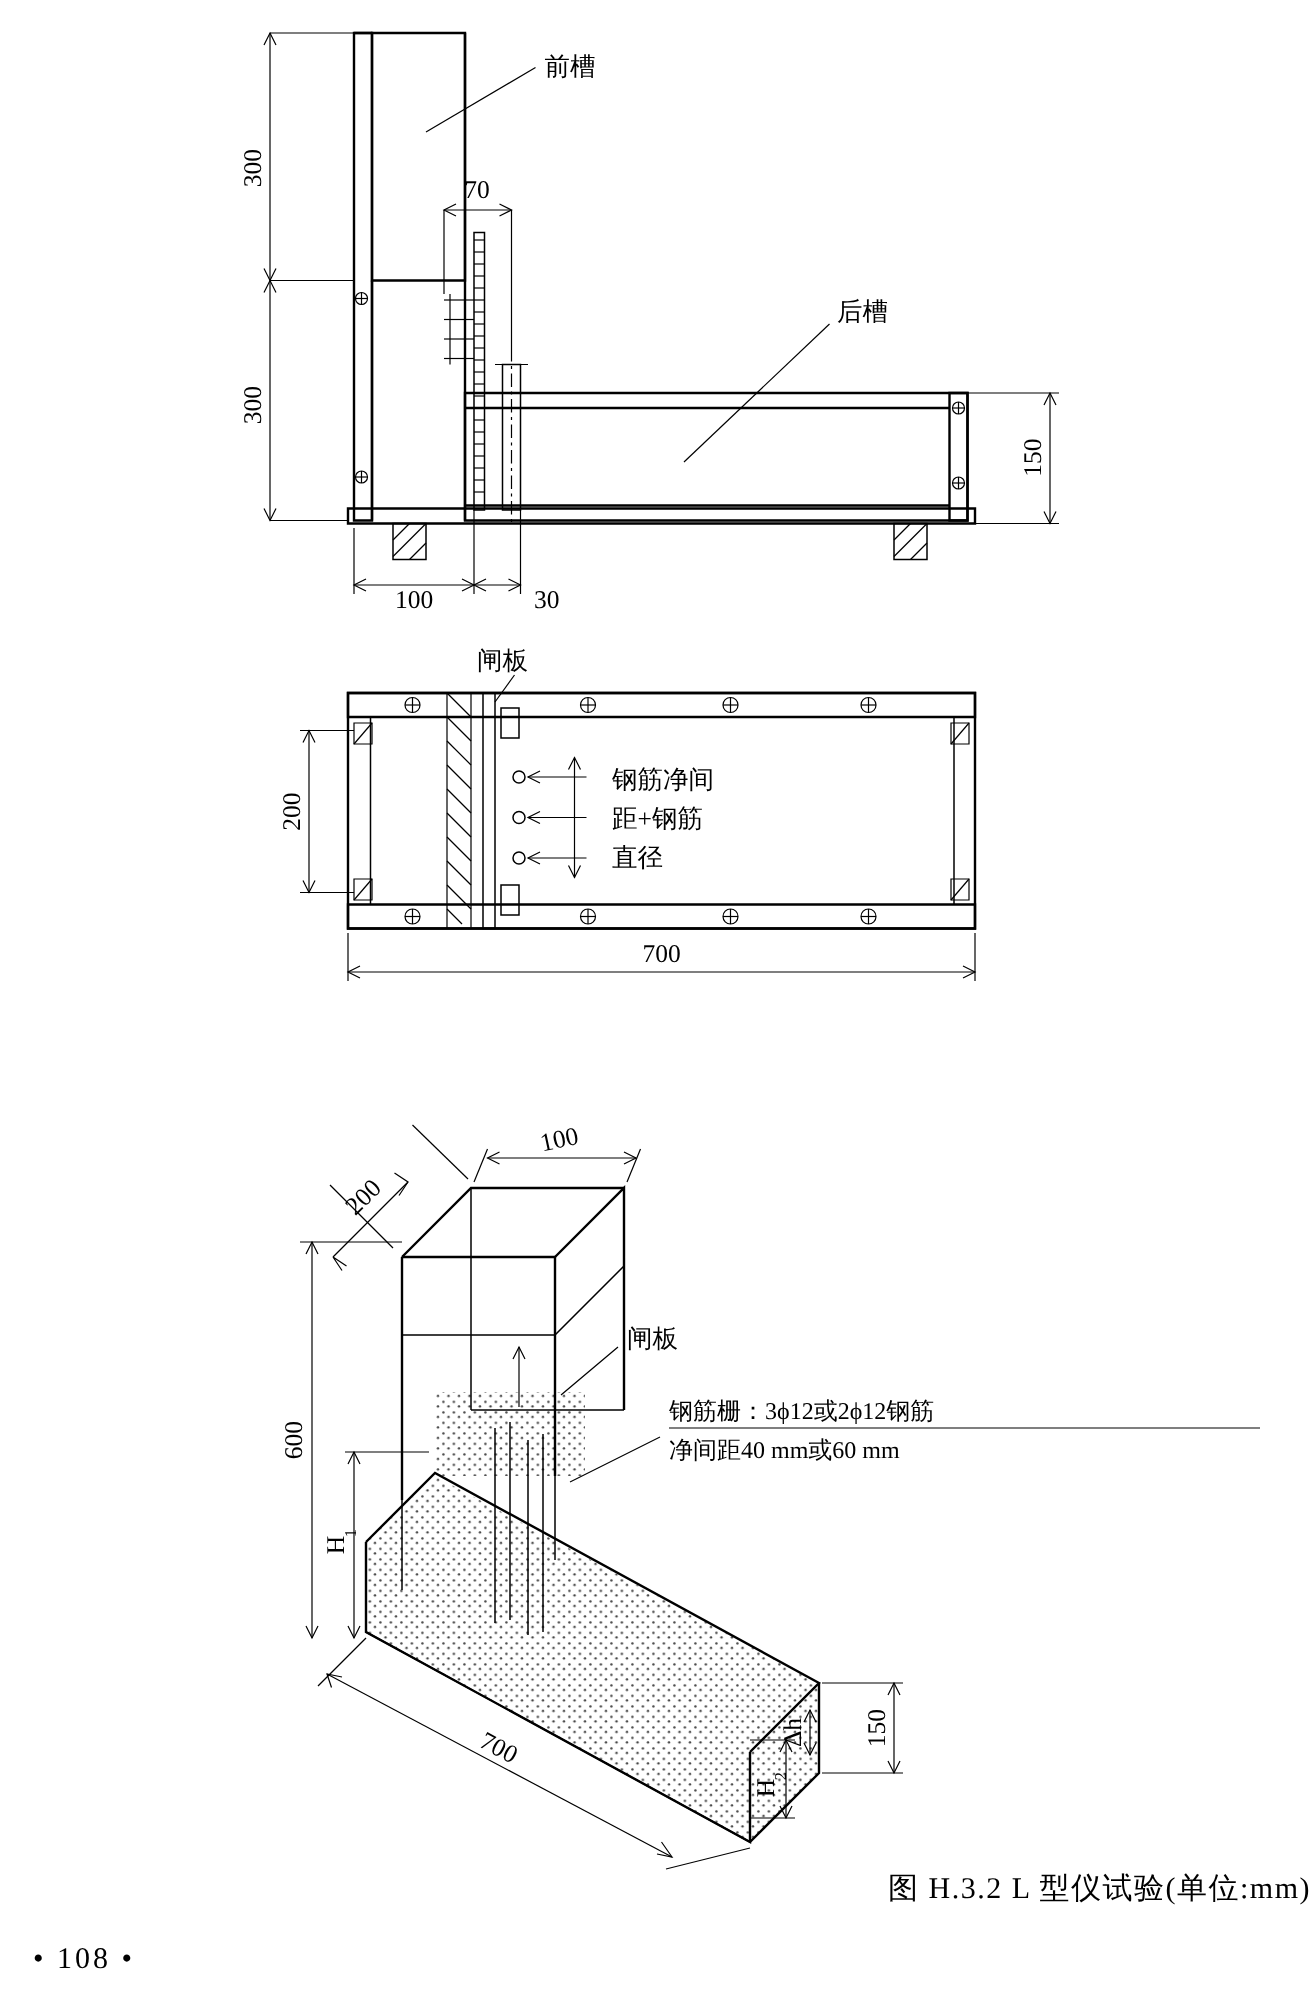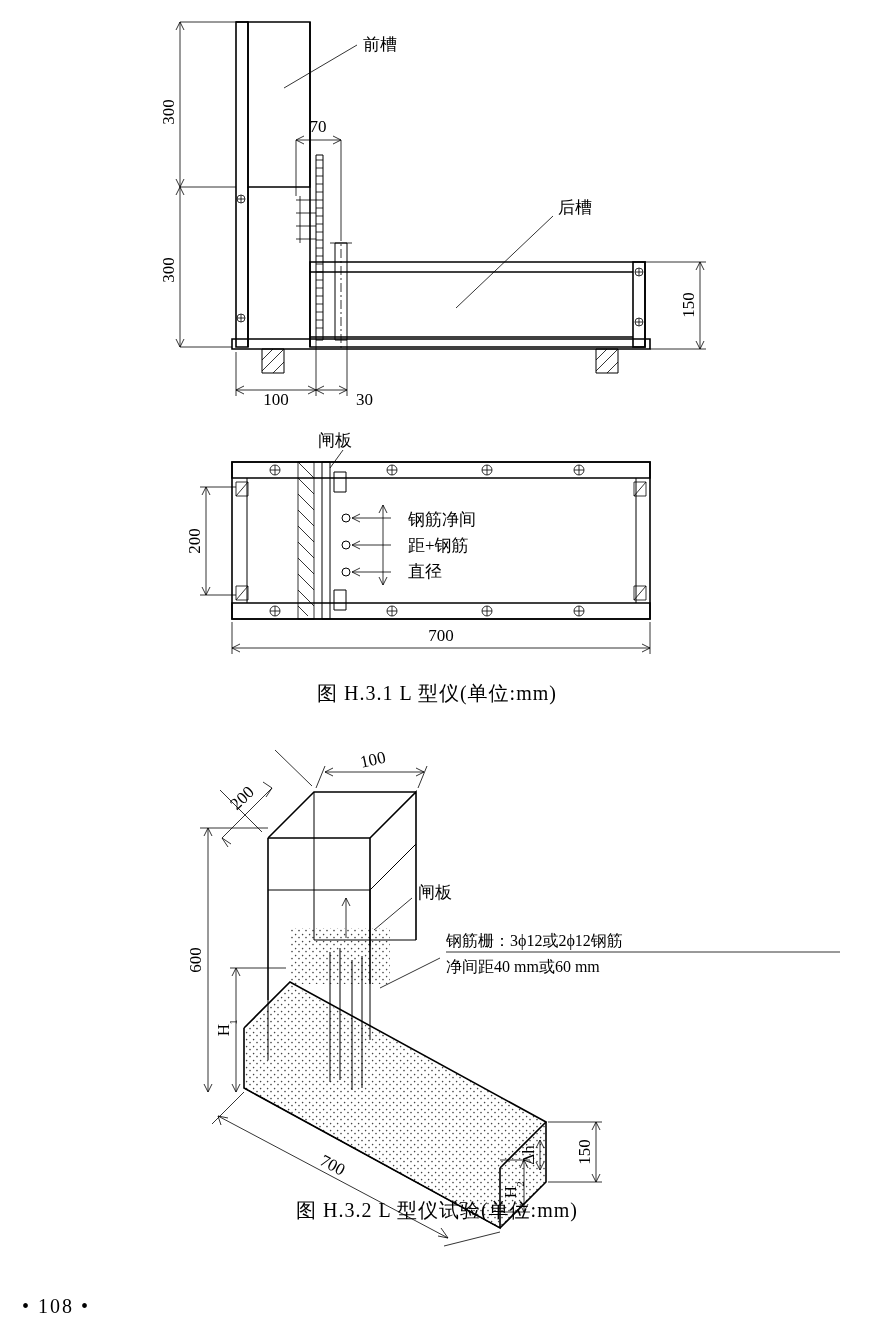--- a/index.html
+++ b/index.html
@@ -28,21 +28,21 @@
   }
   .cap {
     position: absolute;
     width: 100%;
     text-align: center;
     font-family: "Liberation Serif", serif;
     font-size: 20px;
     letter-spacing: 1px;
   }
   #caption-1 { top: 680px; }
-  #caption-2 { top: 1197px; }
+  #caption-2 { top: 1245px; text-align: right; }
   #page-number {
     position: absolute;
     left: 22px;
     top: 1295px;
     font-size: 20px;
     letter-spacing: 2px;
     font-family: "Liberation Serif", serif;
   }
   text {
     font-family: "Liberation Serif", serif;
@@ -310,21 +310,20 @@
     <g>
       <line class="thin" x1="232" y1="648" x2="650" y2="648"></line>
       <path class="thin" d="M240 644 L232 648 L240 652" fill="none"></path>
       <path class="thin" d="M642 644 L650 648 L642 652" fill="none"></path>
       <line class="thin" x1="232" y1="622" x2="232" y2="654"></line>
       <line class="thin" x1="650" y1="622" x2="650" y2="654"></line>
       <text class="dimtxt" x="441" y="641" text-anchor="middle">700</text>
     </g>
   </svg>
 
-  <div class="cap" id="caption-1">图 H.3.1    L 型仪(单位:mm)</div>
 
   <svg class="figure" id="fig2" width="874" height="560" viewBox="0 0 874 560" style="top:730px;">
 
     <defs>
       <pattern id="dots" width="7" height="7" patternUnits="userSpaceOnUse">
         <circle cx="1.6" cy="1.6" r="0.8" fill="#444"></circle>
         <circle cx="5.0" cy="4.6" r="0.8" fill="#444"></circle>
       </pattern>
     </defs>
 

